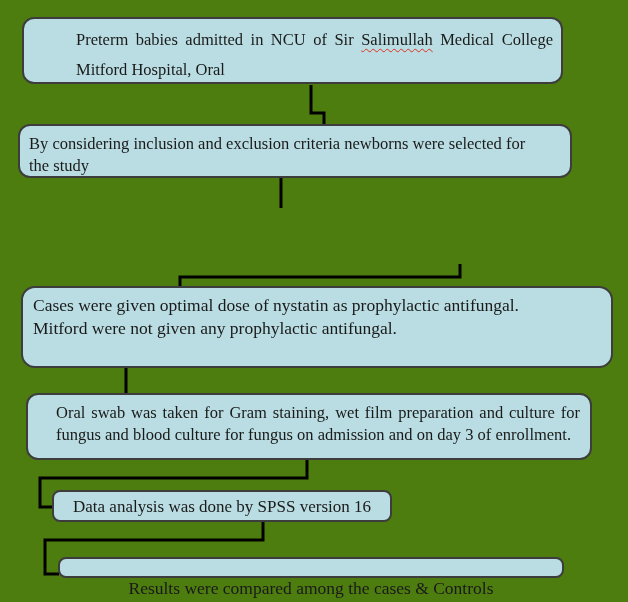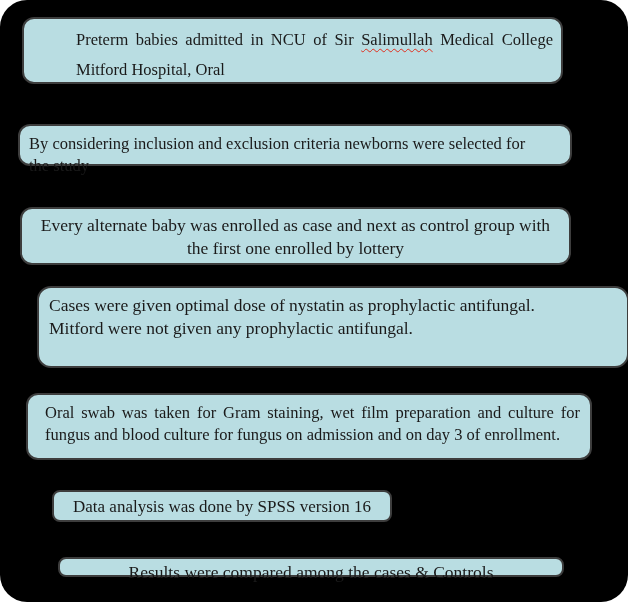--- a/index.html
+++ b/index.html
@@ -6,25 +6,24 @@
     --box-fill:#b9dde2;
     --box-border:#3d3d3d;
     --connector:#000000;
     --squiggle:#e03020;
     --ink:#1a1a1a;
   }
   html,body{margin:0;padding:0;background:#ffffff;}
   .canvas{
     position:relative;
     width:628px;height:602px;
-    background:#000000;
+    background:#4d7c0f;
     font-family:"Liberation Serif","DejaVu Serif",serif;
     color:var(--ink);
     overflow:hidden;
-    border-radius:27px;
   }
   .connectors{position:absolute;left:0;top:0;width:628px;height:602px;}
   .flow-box{
     position:absolute;
     box-sizing:border-box;
     background:var(--box-fill);
     border:2px solid var(--box-border);
     border-radius:12px;
     font-size:16.5px;
     line-height:22px;
@@ -34,26 +33,26 @@
   .center{text-align:center;}
   .sq{
     text-decoration-line:underline;
     text-decoration-style:wavy;
     text-decoration-color:var(--squiggle);
     text-decoration-thickness:1px;
     text-underline-offset:3px;
   }
   
   #b1{left:22px;top:17px;width:541px;height:67px;padding:6px 8px 0 52px;line-height:30px;}
-  #b2{left:18px;top:124px;width:554px;height:42px;padding:7px 8px 0 9px;}
+  #b2{left:18px;top:124px;width:554px;height:54px;padding:7px 8px 0 9px;}
   #b3{left:20px;top:207px;width:551px;height:58px;padding:5px 8px 0 8px;font-size:17.5px;line-height:23px;}
-  #b4{left:21px;top:286px;width:592px;height:82px;padding:6px 10px 0 10px;font-size:17.5px;line-height:23px;border-radius:14px;margin-left:16px;}
-  #b5{left:26px;top:393px;width:566px;height:67px;padding:7px 10px 0 17px;font-size:16.5px;}
+  #b4{left:21px;top:286px;width:592px;height:82px;padding:6px 10px 0 10px;font-size:17.5px;line-height:23px;border-radius:14px;}
+  #b5{left:26px;top:393px;width:566px;height:67px;padding:7px 10px 0 28px;font-size:16.5px;}
   #b6{left:52px;top:490px;width:340px;height:32px;padding:3px 6px 0 6px;font-size:17px;line-height:24px;border-radius:8px;}
-  #b7{left:58px;top:557px;width:506px;height:20px;padding:1px 6px 0 6px;font-size:17.5px;line-height:24px;border-radius:8px;}
+  #b7{left:58px;top:557px;width:506px;height:20px;padding:17px 6px 0 6px;font-size:17.5px;line-height:24px;border-radius:8px;}
 </style>
 </head>
 <body>
 
 <div class="canvas">
 
   <svg class="connectors" viewBox="0 0 628 602" xmlns="http://www.w3.org/2000/svg">
     <polyline points="311,85 311,113 324,113 324,125" fill="none" stroke="#000000" stroke-width="3"></polyline>
     <polyline points="281,177 281,208" fill="none" stroke="#000000" stroke-width="3"></polyline>
     <polyline points="460,264 460,277 180,277 180,287" fill="none" stroke="#000000" stroke-width="3"></polyline>
@@ -65,24 +64,20 @@
   <div class="flow-box" id="b1">
     <div class="ln just"><span>Preterm babies admitted in NCU of Sir</span> <span class="sq">Salimullah</span> <span>Medical College</span></div>
     <div class="ln">Mitford Hospital, Oral</div>
   </div>
 
   <div class="flow-box" id="b2">
     <div class="ln">By considering inclusion and exclusion criteria newborns were selected for</div>
     <div class="ln">the study</div>
   </div>
 
-  <div class="flow-box center" id="b3">
-    <div class="ln">Every alternate baby was enrolled as case and next as control group with</div>
-    <div class="ln">the first one enrolled by lottery</div>
-  </div>
 
   <div class="flow-box" id="b4">
     <div class="ln">Cases were given optimal dose of nystatin as prophylactic antifungal.</div>
     <div class="ln">Mitford were not given any prophylactic antifungal.</div>
   </div>
 
   <div class="flow-box" id="b5">
     <div class="ln just">Oral swab was taken for Gram staining, wet film preparation and culture for</div>
     <div class="ln">fungus and blood culture for fungus on admission and on day 3 of enrollment.</div>
   </div>

